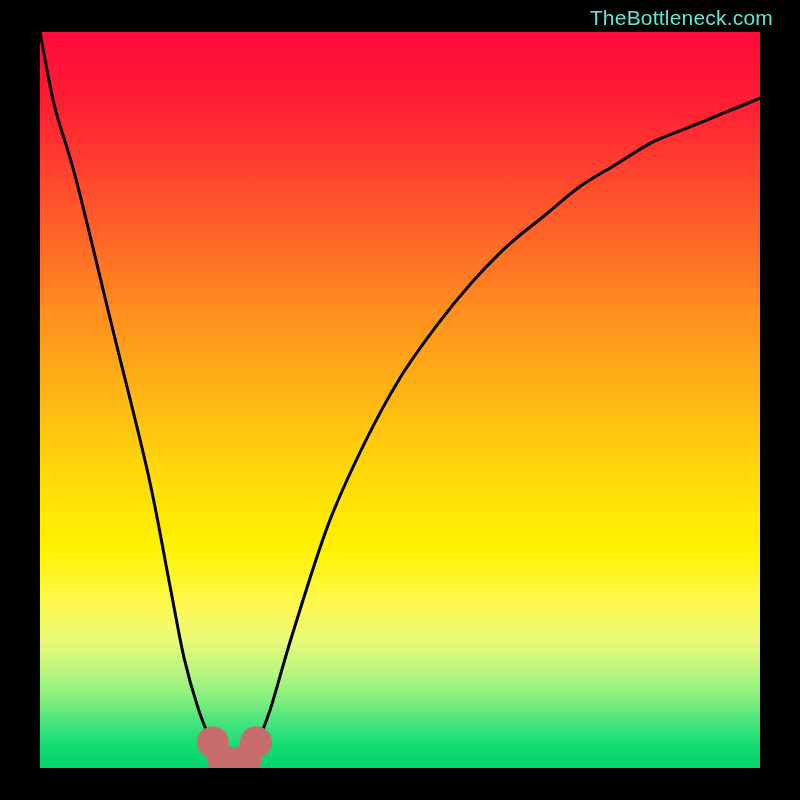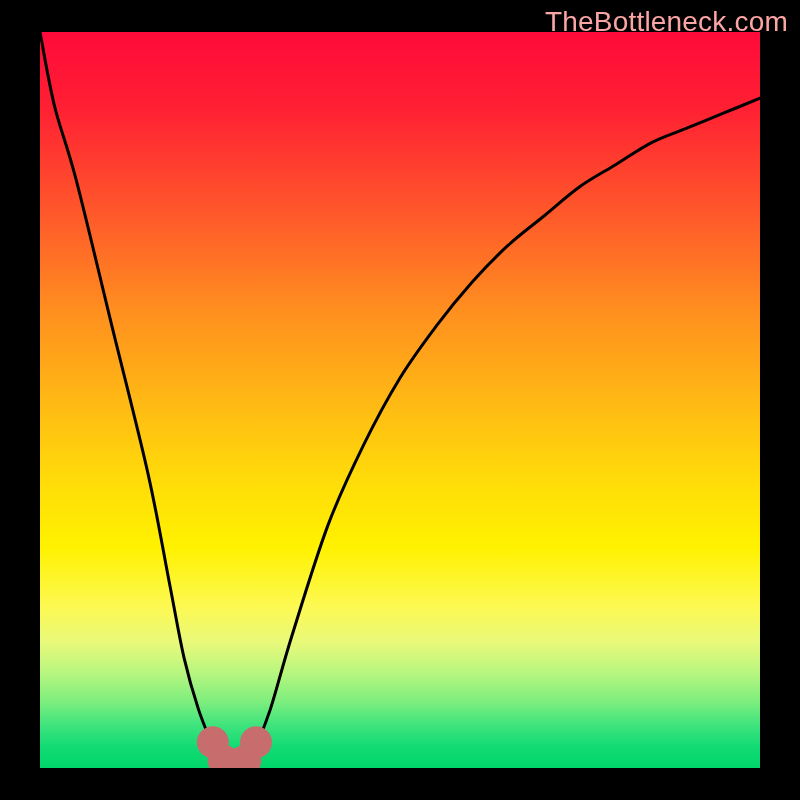--- a/index.html
+++ b/index.html
@@ -49,24 +49,24 @@
   svg.curve {
     position: absolute;
     inset: 0;
     width: 100%;
     height: 100%;
     overflow: visible;
   }
   .attribution {
     position: absolute;
     top: 6px;
-    right: 12px;
+    right: 27px;
     font-family: Arial, Helvetica, sans-serif;
-    font-size: 28px;
-    color: #fca5a5;
+    font-size: 21px;
+    color: #5eead4;
     letter-spacing: 0.2px;
   }
 </style>
 </head>
 <body>
 
 <div class="frame">
   <div class="plot">
     <div class="gradient"></div>
     <svg class="curve" viewBox="0 0 720 736" preserveAspectRatio="none">

